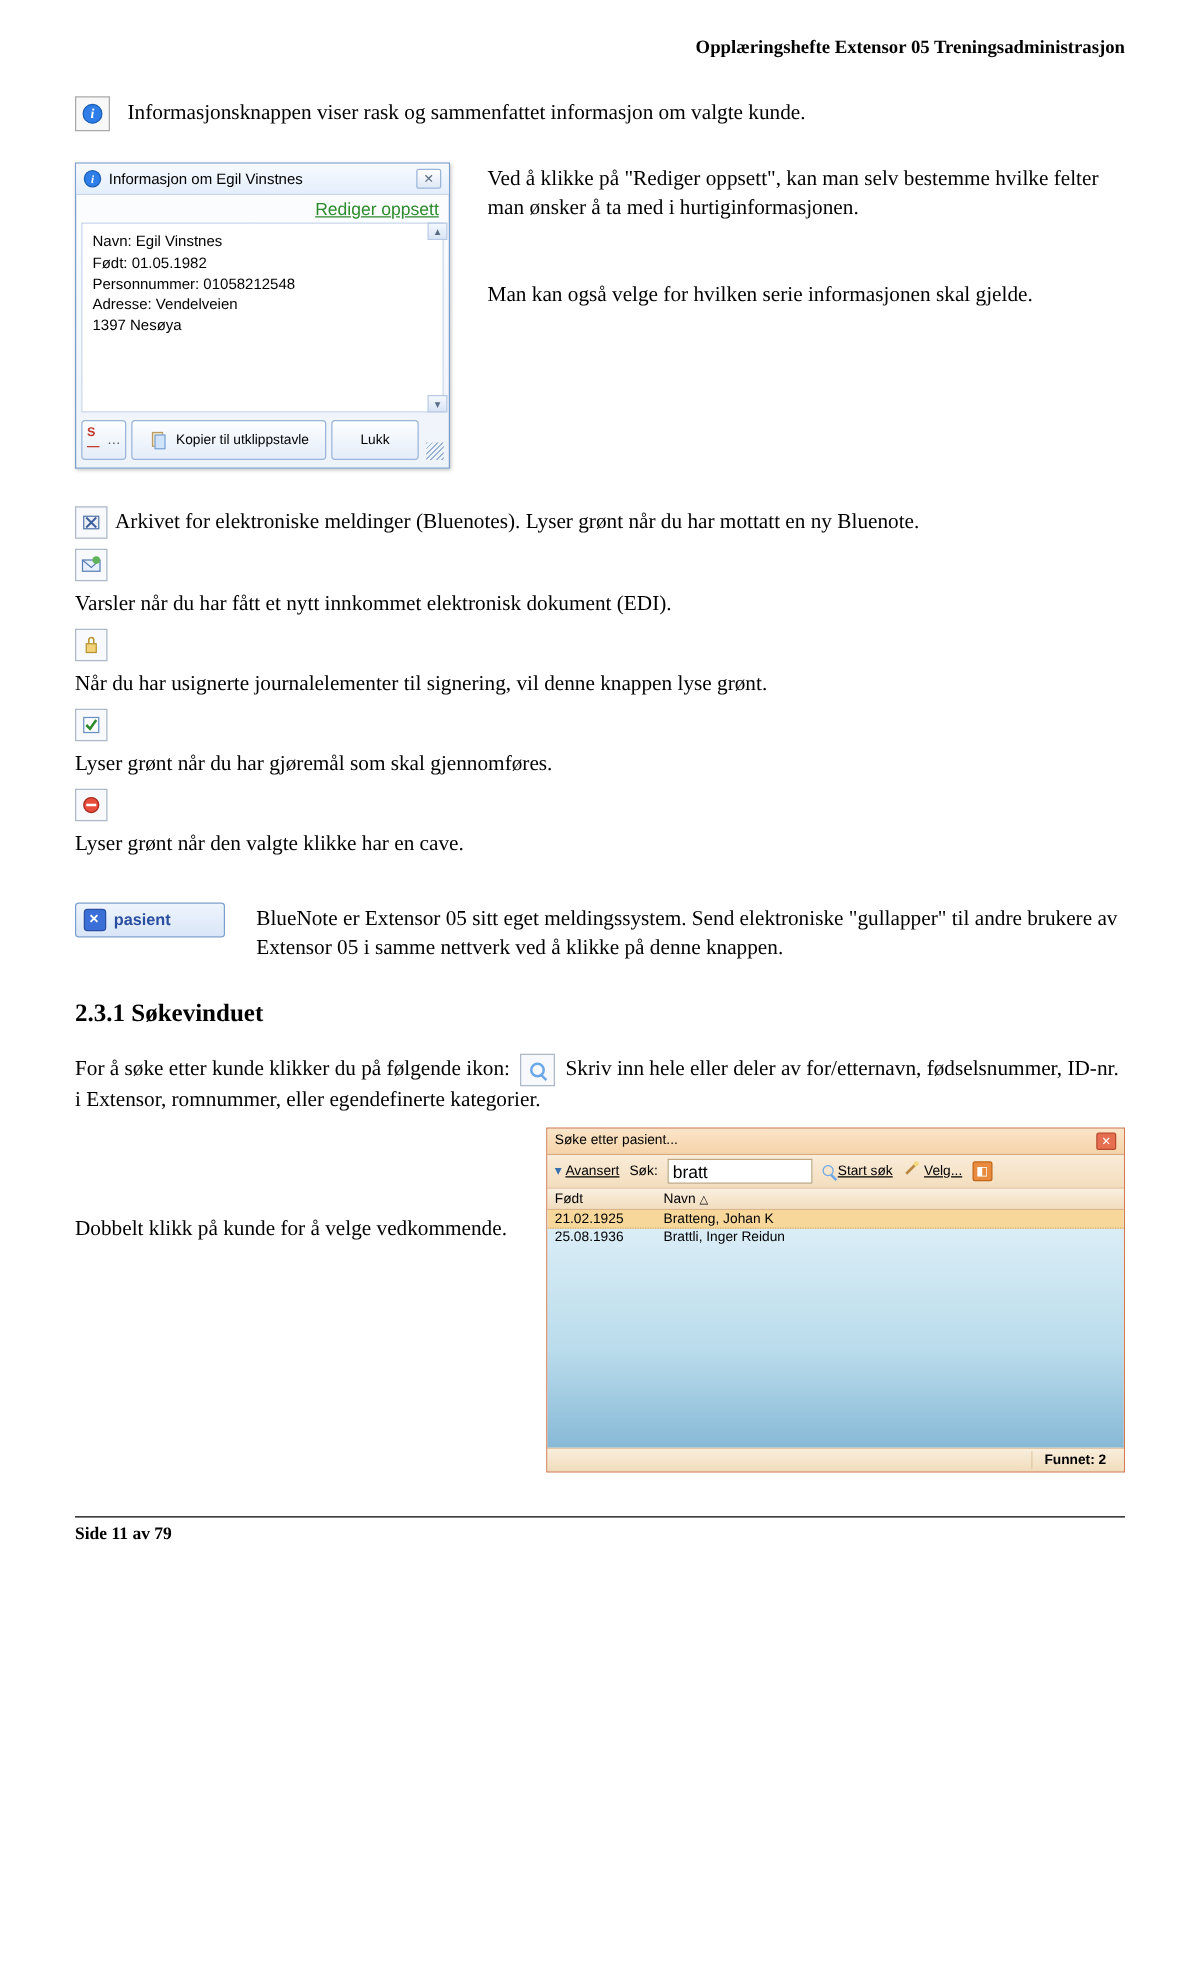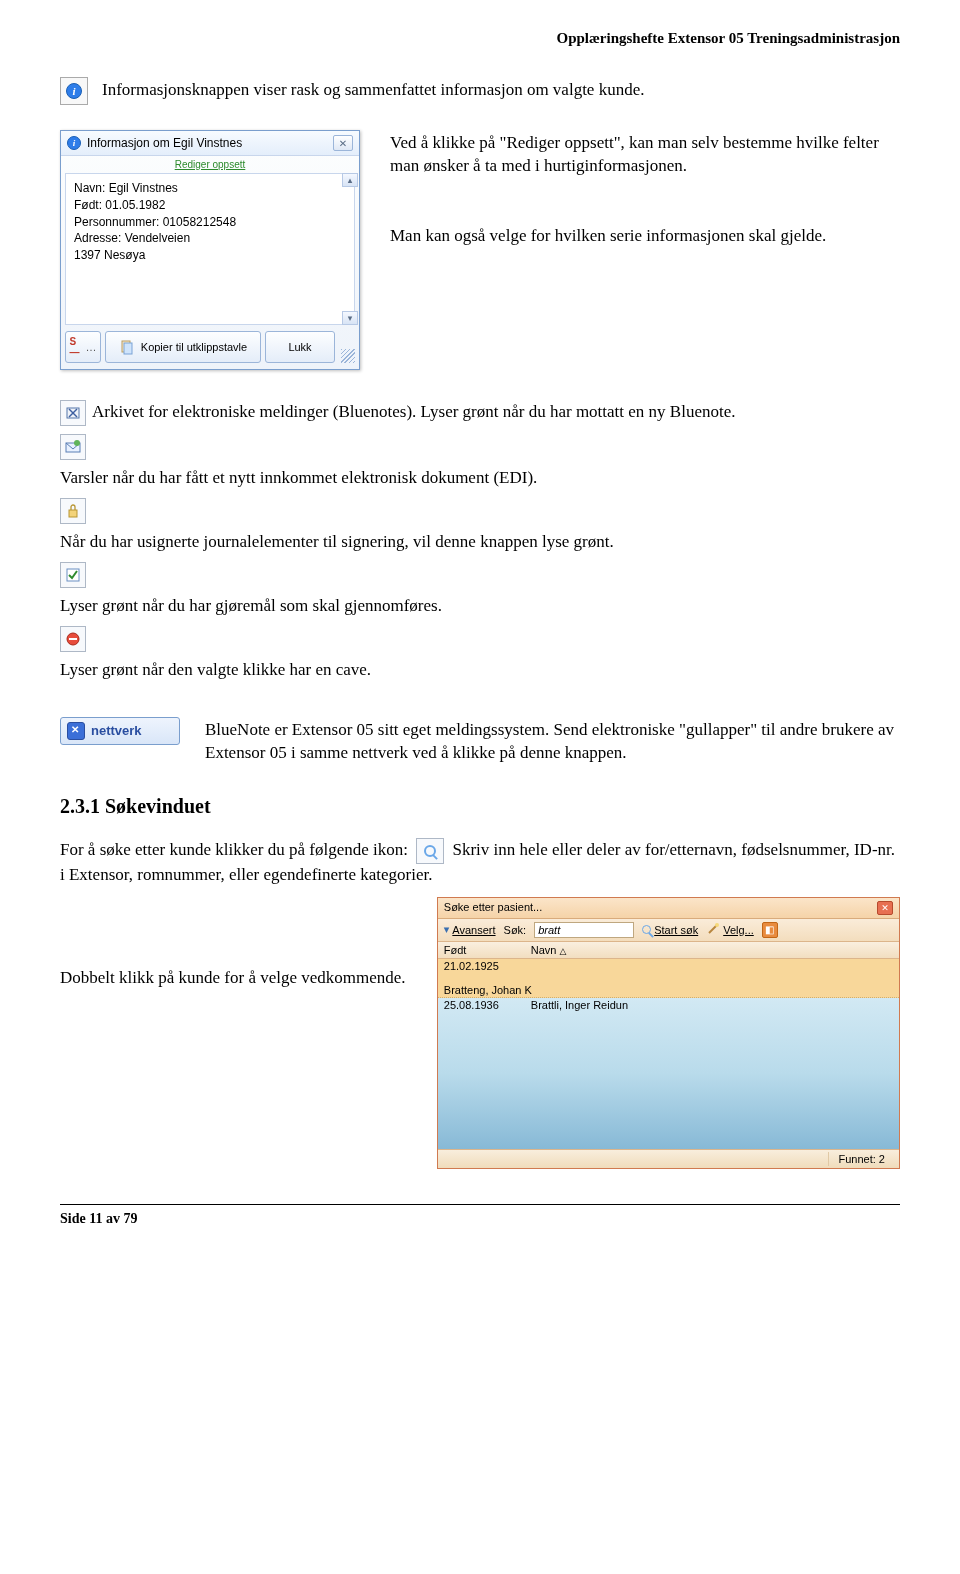--- a/index.html
+++ b/index.html
@@ -87,23 +87,23 @@
     border: 1px solid #9bb5d9;
     border-radius: 2px;
     background: linear-gradient(#fff, #dfe8f5);
     display: flex;
     align-items: center;
     justify-content: center;
     color: #5a6d86;
     font-size: 10px;
   }
   .dialog-subbar {
-    text-align: center;
+    text-align: right;
     padding: 3px 8px;
-    font-size: 10px;
+    font-size: 14px;
   }
   .green-link { color: #2c8a2c; text-decoration: underline; cursor: pointer; }
   .dialog-body {
     background: #fff;
     border: 1px solid #c8d6ec;
     margin: 0 4px;
     padding: 6px 8px 60px 8px;
     min-height: 150px;
     font-size: 12px;
     line-height: 1.4;
@@ -242,46 +242,46 @@
     background:#e76f51;border:1px solid #b74a2d;border-radius:2px;
     color:#fff;font-size:9px;display:flex;align-items:center;justify-content:center;
   }
   .sw-toolbar{
     background: linear-gradient(#faecd9,#f3ddbd);
     border-bottom:1px solid #dcb58b;
     padding:3px 6px;
     display:flex; align-items:center; gap:8px;
   }
   .sw-toolbar .tbtn{ display:flex;align-items:center;gap:3px; cursor:pointer;}
-  .sw-toolbar input{ width:100px; font-size:11px; padding:1px 3px; border:1px solid #bfa77f;font-style:italic;}
+  .sw-toolbar input{ width:116px; font-size:14px; padding:1px 3px; border:1px solid #bfa77f;}
   .sw-toolbar .extra{ width:16px;height:16px;background:#e88b3e;border:1px solid #c26616;border-radius:2px;color:#fff;font-size:10px;display:flex;align-items:center;justify-content:center;}
   .sw-head{
     background: linear-gradient(#faefdf,#f2dec0);
     border-bottom:1px solid #dcb58b;
     padding:2px 6px;
     display:flex; gap:12px;
     font-size:11px;
   }
   .sw-head .col1{ width:75px; }
   .sw-list{
     height:190px;
     background: linear-gradient(#dff0f8,#b9dbeb 60%, #87b9d6);
     overflow:hidden;
     position:relative;
   }
   .sw-row{ display:flex; gap:12px; padding:1px 6px; font-size:11px;}
   .sw-row .col1{ width:75px; }
-  .sw-row.sel{ background:#f8d79a; border-bottom:1px dotted #d3ae6b;flex-direction:column;}
+  .sw-row.sel{ background:#f8d79a; border-bottom:1px dotted #d3ae6b;}
   .sw-foot{
     background: linear-gradient(#f9eedd,#f0dcbb);
     border-top:1px solid #dcb58b;
     padding:2px 4px;
     display:flex;
   }
-  .sw-foot .cnt{ margin-left:auto; font-size:11px; padding:1px 10px; border-left:1px solid #e0c9a5;}
+  .sw-foot .cnt{ margin-left:auto; font-size:11px; padding:1px 10px; border-left:1px solid #e0c9a5;font-weight:bold;}
   .footer-line{
     border-top:1px solid #000;
     margin-top:35px;
     padding-top:6px;
     font-weight:bold;
     font-size:14px;
   }
   .underline{ text-decoration:underline; }
 </style>
 </head>
@@ -395,21 +395,21 @@
             <rect x="4" y="7" width="8" height="2" fill="#fff"></rect>
           </svg>
       </div>
       <div class="icon-desc">Lyser grønt når den valgte klikke har en cave.</div>
     </div>
   </div>
 
   <div class="bluenote-row">
     <div class="bluenote-btn">
       <span class="bn-icon"></span>
-      <span>nettverk</span>
+      <span>pasient</span>
     </div>
     <div class="body-text">BlueNote er Extensor 05 sitt eget meldingssystem. Send elektroniske "gullapper" til andre brukere av Extensor 05 i samme nettverk ved å klikke på denne knappen.</div>
   </div>
 
   <h2 class="section">2.3.1  Søkevinduet</h2>
 
   <div class="body-text">
     <span>For å søke etter kunde klikker du på følgende ikon: </span>
     <span class="search-icon-inline">
         <span class="mag"></span>

